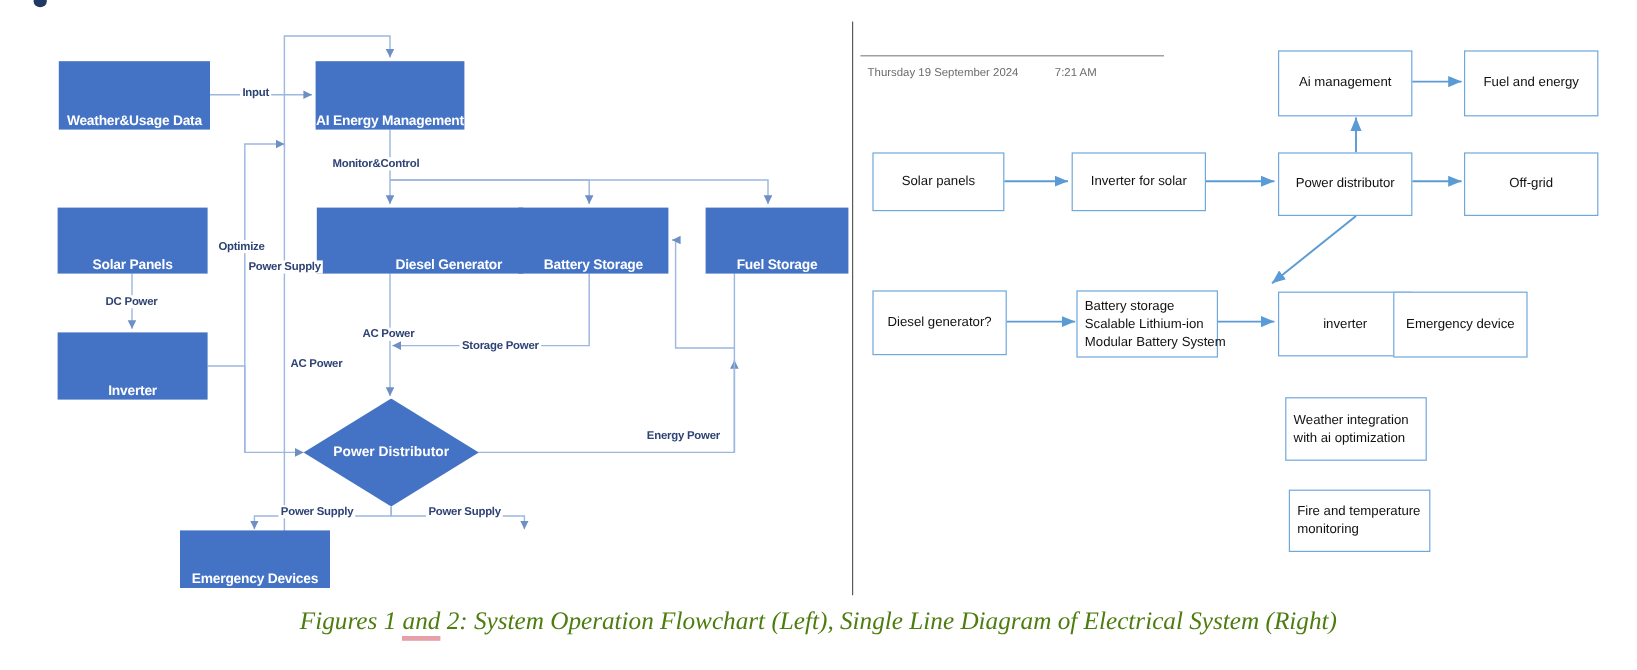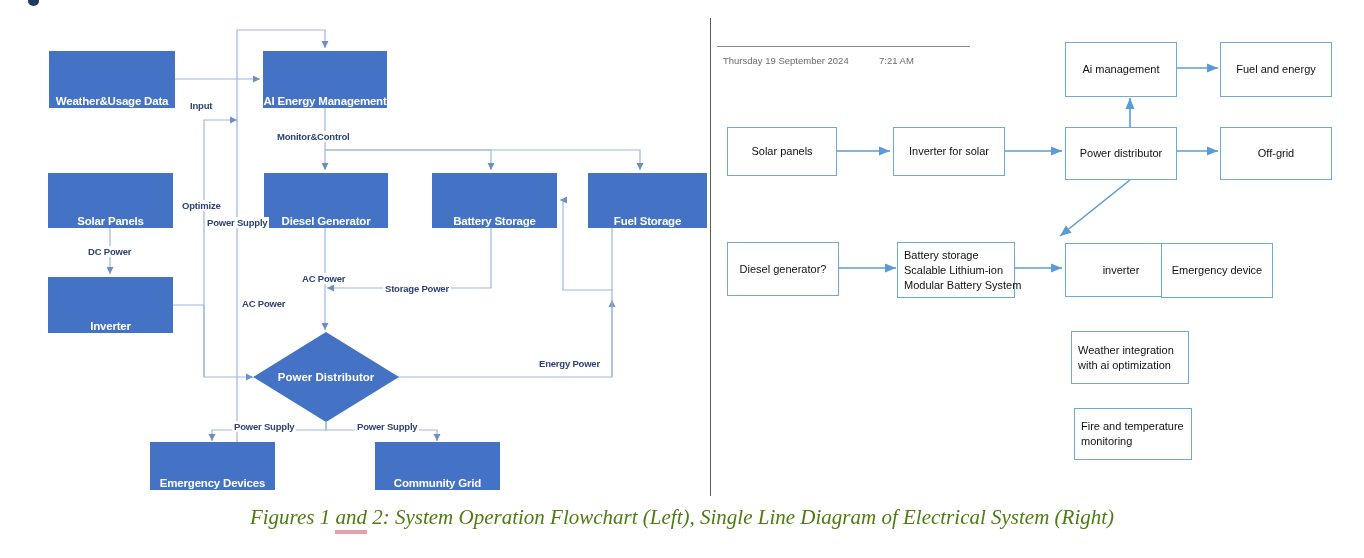--- a/index.html
+++ b/index.html
@@ -107,21 +107,21 @@
   </div>
 
   <div class="lbox" style="left:263px;top:51px;width:124px;height:57px;">
     <span>AI Energy Management</span>
   </div>
 
   <div class="lbox" style="left:48px;top:173px;width:125px;height:55px;">
     <span>Solar Panels</span>
   </div>
 
-  <div class="lbox" style="left:264px;top:173px;width:124px;height:55px;">
+  <div class="lbox" style="left:264px;top:173px;width:124px;height:55px;padding-left:48px;">
     <span>Diesel Generator</span>
   </div>
 
   <div class="lbox" style="left:432px;top:173px;width:125px;height:55px;">
     <span>Battery Storage</span>
   </div>
 
   <div class="lbox" style="left:588px;top:173px;width:119px;height:55px;">
     <span>Fuel Storage</span>
   </div>
@@ -131,25 +131,22 @@
   </div>
 
   <div class="ldiamond" style="left:253px;top:332px;width:146px;height:90px;">
     <span>Power Distributor</span>
   </div>
 
   <div class="lbox" style="left:150px;top:442px;width:125px;height:48px;">
     <span>Emergency Devices</span>
   </div>
 
-  <div class="lbox" style="left:375px;top:442px;width:125px;height:48px;">
-    <span>Community Grid</span>
-  </div>
-
-  <div class="llabel" style="left:188px;top:72px;margin-top:28px;">Input</div>
+
+  <div class="llabel" style="left:200px;top:72px;">Input</div>
   <div class="llabel" style="left:275px;top:131px;">Monitor&amp;Control</div>
   <div class="llabel" style="left:180px;top:200px;">Optimize</div>
   <div class="llabel" style="left:205px;top:217px;">Power Supply</div>
   <div class="llabel" style="left:86px;top:246px;">DC Power</div>
   <div class="llabel" style="left:300px;top:273px;">AC Power</div>
   <div class="llabel" style="left:383px;top:283px;">Storage Power</div>
   <div class="llabel" style="left:240px;top:298px;">AC Power</div>
   <div class="llabel" style="left:537px;top:358px;">Energy Power</div>
   <div class="llabel" style="left:232px;top:421px;">Power Supply</div>
   <div class="llabel" style="left:355px;top:421px;">Power Supply</div>

